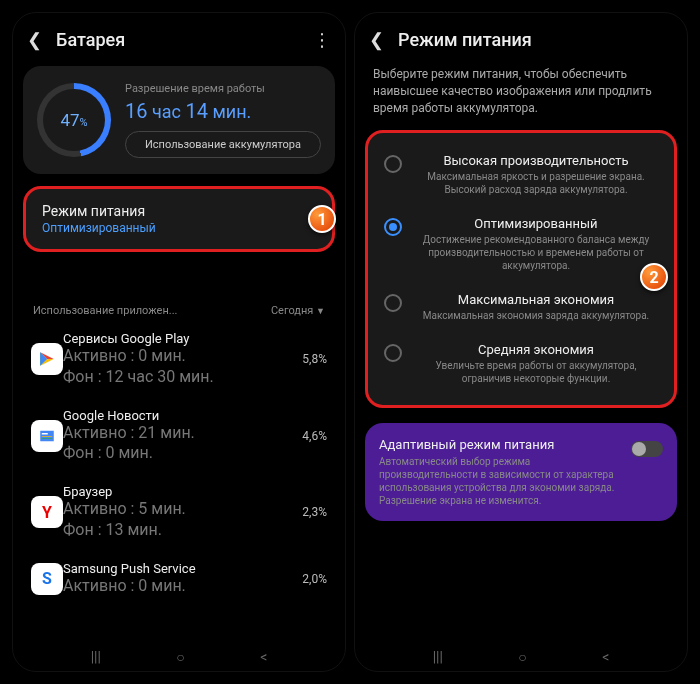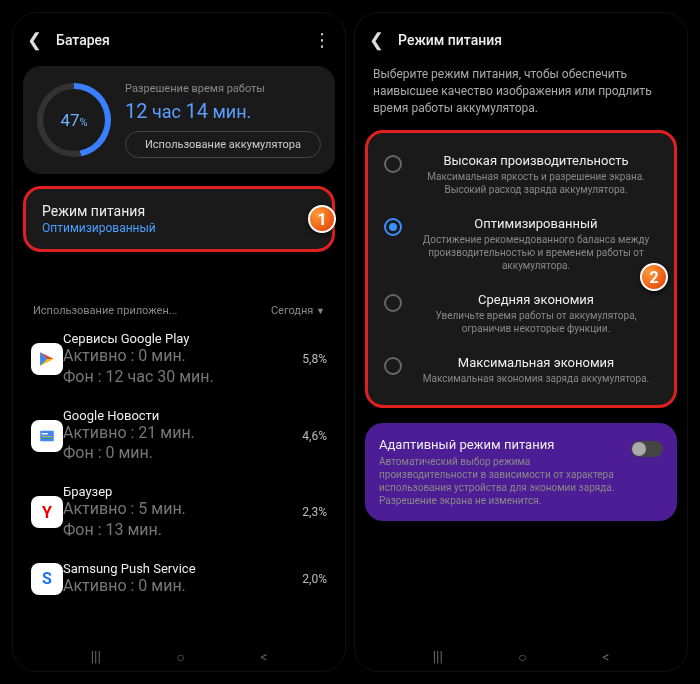--- a/index.html
+++ b/index.html
@@ -23,21 +23,21 @@
     flex-direction: column;
     border: 1px solid #111;
   }
   .header {
     display: flex;
     align-items: center;
     padding: 16px 14px 10px;
     gap: 14px;
   }
   .back-icon { color: #ddd; font-size: 18px; }
-  .header-title { font-size: 14px; font-weight: 500; color: #eee; flex: 1; }
+  .header-title { font-size: 18px; font-weight: 500; color: #eee; flex: 1; }
   .menu-icon { color: #ddd; font-size: 18px; }
   .card {
     background: #1a1a1a;
     border-radius: 18px;
     margin: 6px 10px;
     padding: 16px 14px;
   }
   .battery-top {
     display: flex;
     gap: 14px;
@@ -215,21 +215,21 @@
   <div class="card">
     <div class="battery-top">
       <div class="ring">
         <span class="ring-text">
           <span>47</span><small>%</small>
         </span>
       </div>
       <div class="bat-right">
         <div class="est-label">Разрешение время работы</div>
         <div class="est-time">
-          <span class="big">12</span> <span>час</span> <span class="big">14</span> <span>мин.</span>
+          <span class="big">16</span> <span>час</span> <span class="big">14</span> <span>мин.</span>
         </div>
         <div class="usage-btn">Использование аккумулятора</div>
       </div>
     </div>
   </div>
 
   <div class="power-mode-card">
     <div class="pm-title">Режим питания</div>
     <div class="pm-value">Оптимизированный</div>
     <div class="badge badge-1">1</div>
@@ -323,30 +323,30 @@
       <div class="radio selected"></div>
       <div class="radio-info">
         <div class="radio-title">Оптимизированный</div>
         <div class="radio-sub">Достижение рекомендованного баланса между производительностью и временем работы от аккумулятора.</div>
       </div>
     </div>
 
     <div class="radio-row">
       <div class="radio"></div>
       <div class="radio-info">
-        <div class="radio-title">Средняя экономия</div>
-        <div class="radio-sub">Увеличьте время работы от аккумулятора, ограничив некоторые функции.</div>
+        <div class="radio-title">Максимальная экономия</div>
+        <div class="radio-sub">Максимальная экономия заряда аккумулятора.</div>
       </div>
     </div>
 
     <div class="radio-row">
       <div class="radio"></div>
       <div class="radio-info">
-        <div class="radio-title">Максимальная экономия</div>
-        <div class="radio-sub">Максимальная экономия заряда аккумулятора.</div>
+        <div class="radio-title">Средняя экономия</div>
+        <div class="radio-sub">Увеличьте время работы от аккумулятора, ограничив некоторые функции.</div>
       </div>
     </div>
   </div>
 
   <div class="adaptive-card">
     <div class="adaptive-info">
       <div class="adaptive-title">Адаптивный режим питания</div>
       <div class="adaptive-sub">Автоматический выбор режима производительности в зависимости от характера использования устройства для экономии заряда. Разрешение экрана не изменится.</div>
     </div>
     <div class="toggle"></div>

